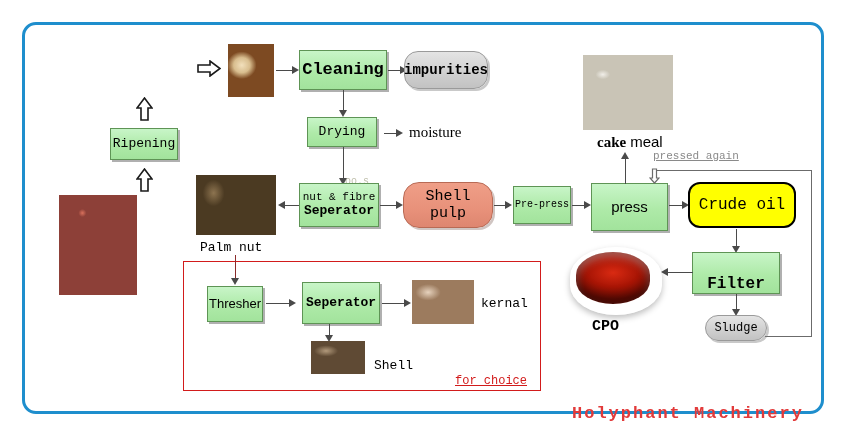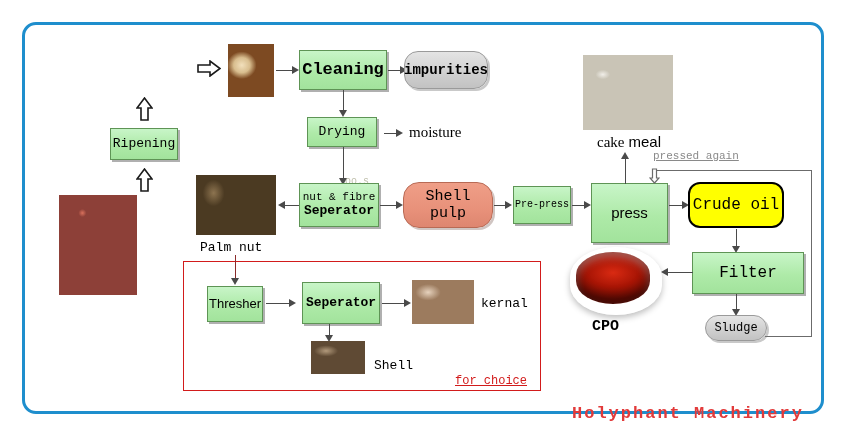--- a/index.html
+++ b/index.html
@@ -237,34 +237,34 @@
   <div class="hline" style="left:494px;top:205px;width:14px;"></div>
   <div class="ah ah-r" style="left:505px;top:201px;"></div>
 
   <div class="box" style="left:513px;top:186px;width:58px;height:38px;font-size:10px;">
     <span>Pre-press</span>
   </div>
 
   <div class="hline" style="left:572px;top:205px;width:15px;"></div>
   <div class="ah ah-r" style="left:584px;top:201px;"></div>
 
-  <div class="box" style="left:591px;top:183px;width:77px;height:60px;font-size:15px;font-family:'Liberation Sans',sans-serif;">
+  <div class="box" style="left:591px;top:183px;width:77px;height:48px;font-size:15px;font-family:'Liberation Sans',sans-serif;">
     <span>press</span>
   </div>
 
   <div class="hline" style="left:669px;top:205px;width:16px;"></div>
   <div class="ah ah-r" style="left:682px;top:201px;"></div>
 
-  <div class="yellow" style="left:688px;top:182px;width:96px;height:46px;font-size:16px;">
+  <div class="yellow" style="left:688px;top:182px;width:108px;height:46px;font-size:16px;">
     <span>Crude oil</span>
   </div>
 
   <div class="photo ph-cake" style="left:583px;top:55px;width:90px;height:75px;"></div>
   <div class="lbl" style="left:597px;top:133px;font-family:'Liberation Serif',serif;font-size:15px;">
-    <span style="font-weight:normal;">cake</span><span style="display:inline-block;width:4px;"></span><span style="font-family:'Liberation Sans',sans-serif;">meal</span>
+    <span style="font-weight:bold;">cake</span><span style="display:inline-block;width:4px;"></span><span style="font-family:'Liberation Sans',sans-serif;">meal</span>
   </div>
 
   <div class="vline" style="left:625px;top:158px;height:26px;"></div>
   <div class="av av-u" style="left:621px;top:152px;"></div>
 
   <div class="lbl" style="left:653px;top:150px;font-size:11px;color:#8a8a8a;text-decoration:underline;">
     <span>pressed again</span>
   </div>
 
   <div class="hline thin" style="left:654px;top:170px;width:158px;border-color:#6b6b6b;"></div>
@@ -275,21 +275,21 @@
       <path d="M3.5 1 V10 H1 L5.5 15 L10 10 H7.5 V1 Z" fill="#ffffff" stroke="#6b6b6b" stroke-width="1.2"></path>
     </svg>
   </div>
 
   <div class="vline thin" style="left:811px;top:170px;height:166px;border-color:#6b6b6b;"></div>
   <div class="hline thin" style="left:765px;top:336px;width:47px;border-color:#6b6b6b;"></div>
 
   <div class="vline" style="left:736px;top:229px;height:20px;"></div>
   <div class="av av-d" style="left:732px;top:246px;"></div>
 
-  <div class="box" style="left:692px;top:252px;width:112px;height:42px;font-size:16px;font-weight:normal;">
+  <div class="box" style="left:692px;top:252px;width:88px;height:42px;font-size:16px;font-weight:bold;align-items:flex-end;">
     <span>Filter</span>
   </div>
 
   <div class="hline" style="left:667px;top:272px;width:26px;"></div>
   <div class="ah ah-l" style="left:661px;top:268px;"></div>
 
   <div class="vline" style="left:736px;top:294px;height:18px;"></div>
   <div class="av av-d" style="left:732px;top:309px;"></div>
 
   <div class="grey" style="left:705px;top:315px;width:62px;height:26px;font-size:12px;">

